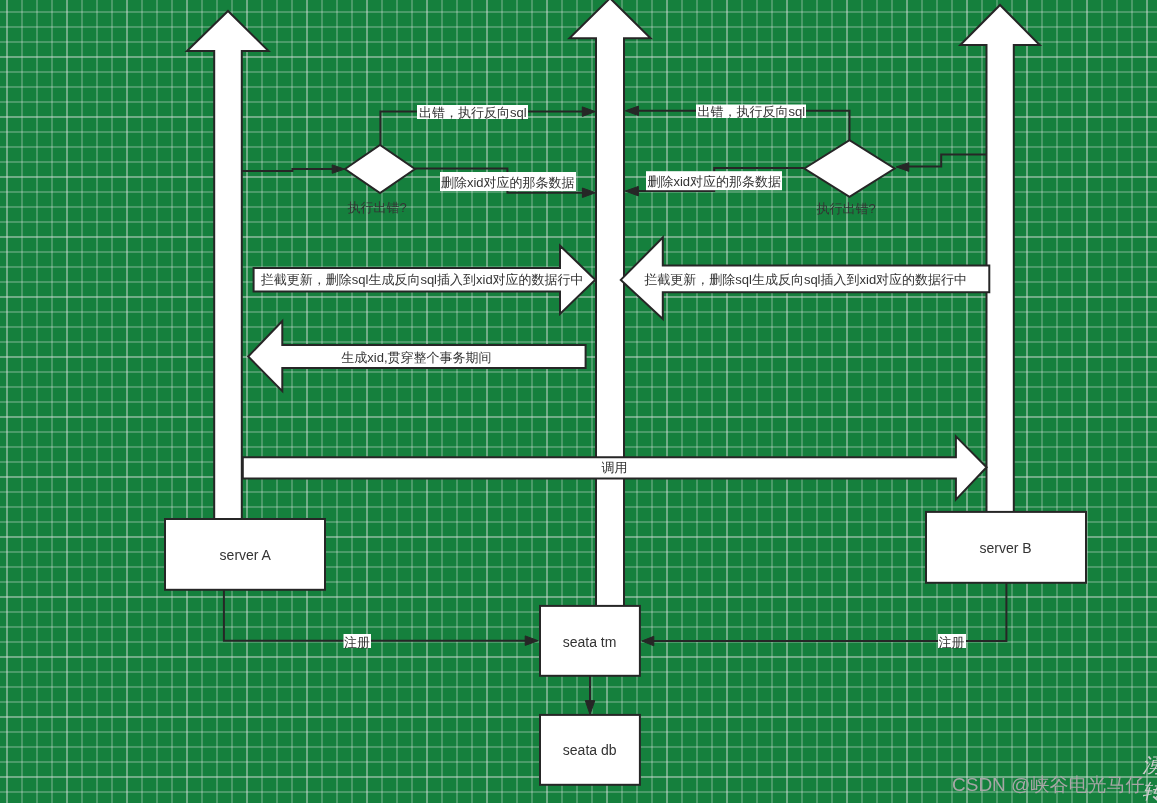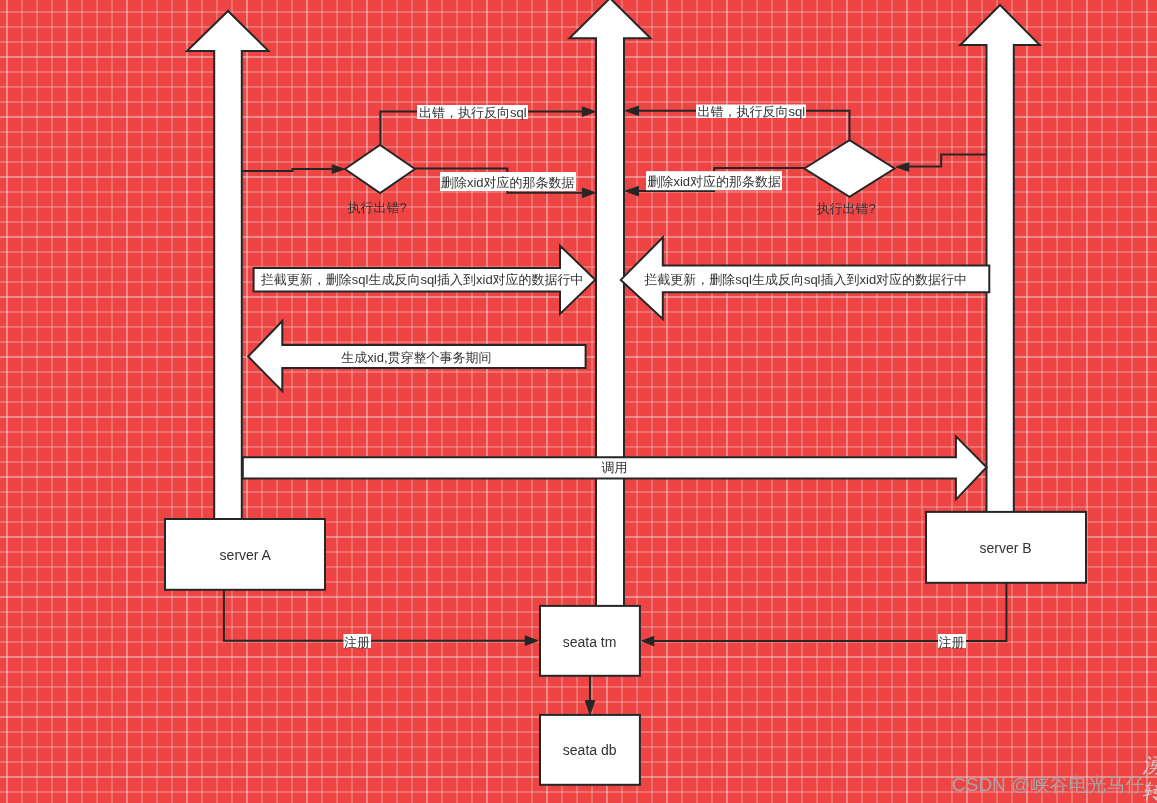--- a/index.html
+++ b/index.html
@@ -10,21 +10,21 @@
   body {
     width: 1157px;
     height: 803px;
     overflow: hidden;
     font-family: "Liberation Sans", sans-serif;
   }
   #canvas {
     position: relative;
     width: 1157px;
     height: 803px;
-    background-color: #ef4444;
+    background-color: #15803d;
   }
   #grid {
     position: absolute;
     inset: 0;
   }
   #diagram {
     position: absolute;
     inset: 0;
   }
   .shp { fill: #ffffff; stroke: #262626; stroke-width: 2; stroke-linejoin: miter; }

